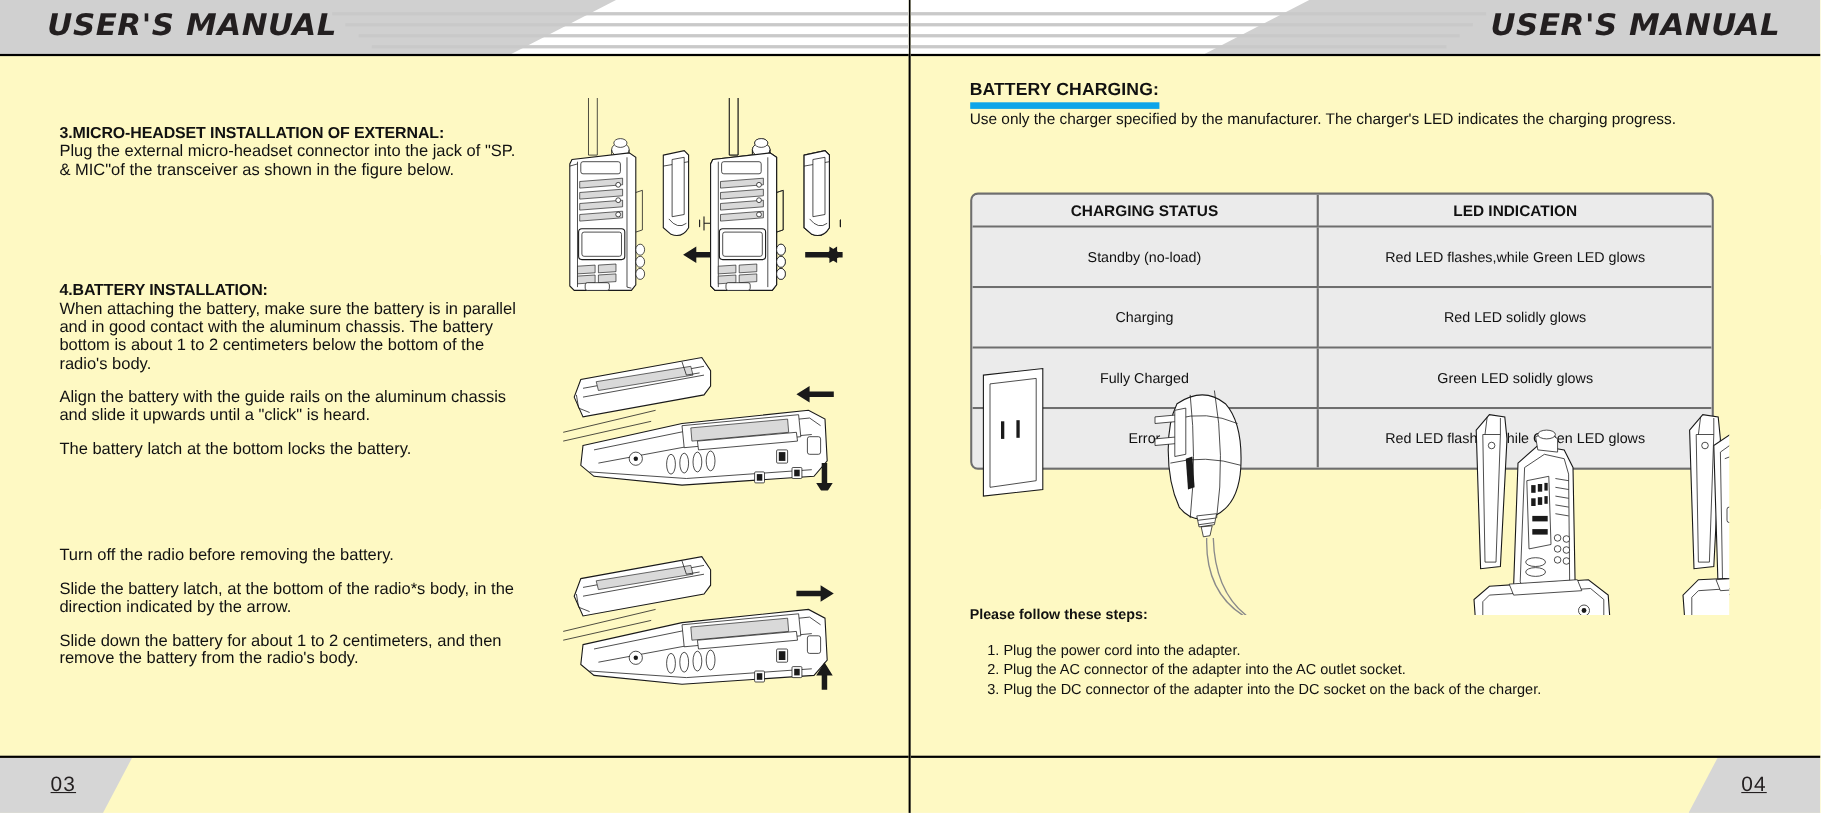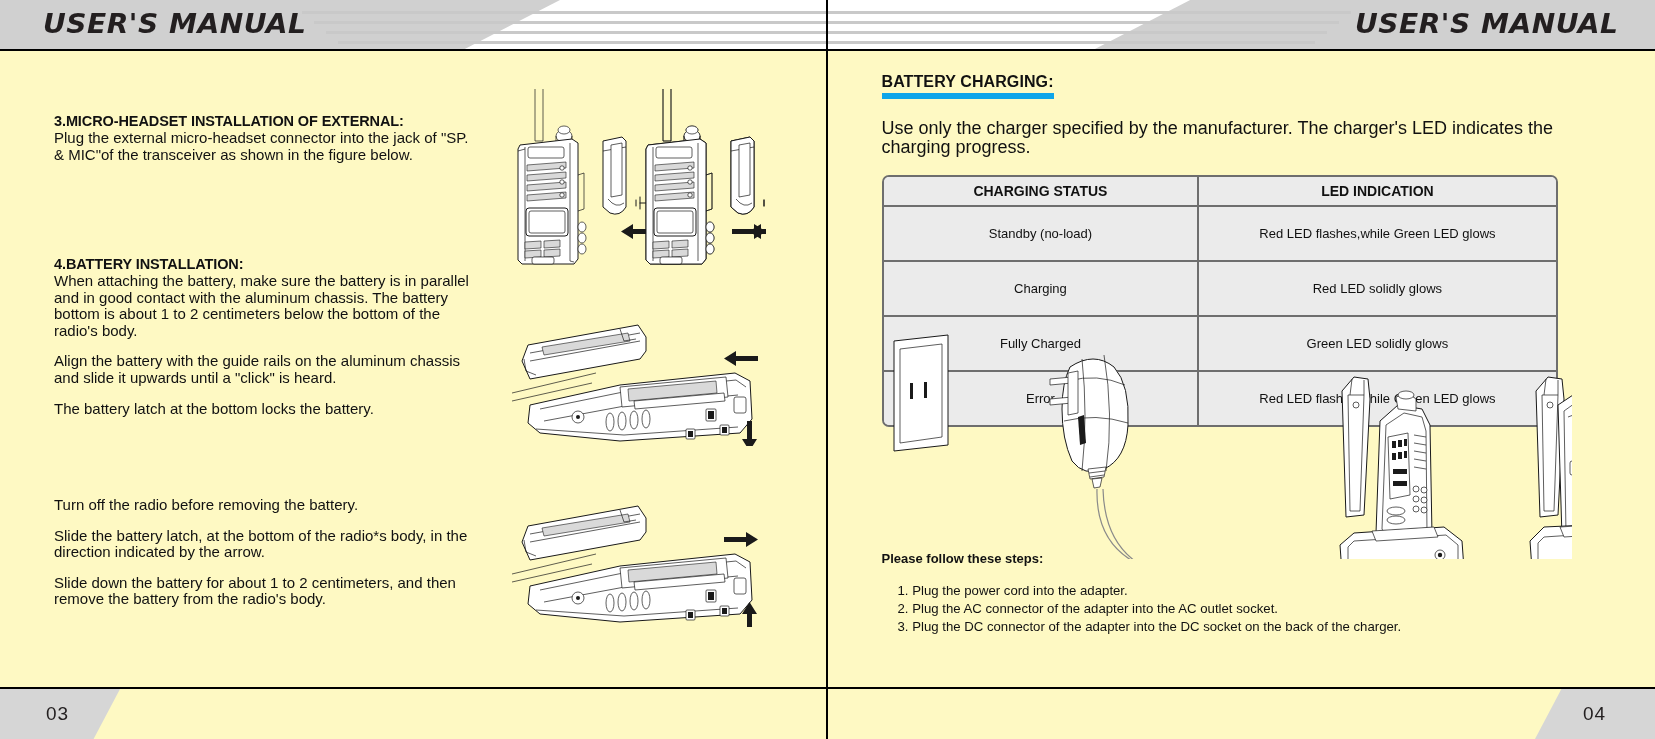--- a/index.html
+++ b/index.html
@@ -58,20 +58,21 @@
   .hdr-rule{position:absolute;left:0;right:0;top:49px;height:2px;background:#000;}
 
   
   .footer{position:absolute;left:0;right:0;bottom:0;height:52px;}
   .footer-rule{position:absolute;left:0;right:0;top:0;height:2px;background:#000;}
   .pagenum{
     position:absolute;bottom:0;height:50px;background:#d6d6d6;
     display:flex;align-items:center;
     font-size:19px;color:#231f20;letter-spacing:1px;
     font-family:"Liberation Sans", sans-serif;
+    text-decoration:underline;
   }
   .page.left .pagenum{
     left:0;width:120px;padding-left:46px;box-sizing:border-box;
     clip-path:polygon(0 0, 100% 0, 78% 100%, 0 100%);
   }
   .page.right .pagenum{
     right:0;width:120px;padding-left:48px;box-sizing:border-box;
     clip-path:polygon(22% 0, 100% 0, 100% 100%, 0 100%);
   }
 
@@ -359,21 +360,21 @@
           <i></i>
       </div>
       <div class="hdr-title">USER'S MANUAL</div>
     </div>
     <div class="hdr-rule"></div>
 
     <div class="body-area">
 
       <div class="col-text" style="left:54px;top:24px;width:690px;">
         <div class="underline-head">BATTERY CHARGING:</div>
-        <p class="para" style="margin-top:20px;font-size:18px;line-height:19px;">Use only the charger specified by the manufacturer. The charger's LED indicates the charging progress.</p>
+        <p class="para" style="font-size:14px;line-height:19px;">Use only the charger specified by the manufacturer. The charger's LED indicates the charging progress.</p>
       </div>
 
       <div style="position:absolute;left:54px;top:126px;width:676px;">
         <table class="chg">
           <thead>
             <tr>
               <th>CHARGING STATUS</th>
               <th>LED INDICATION</th>
             </tr>
           </thead>

